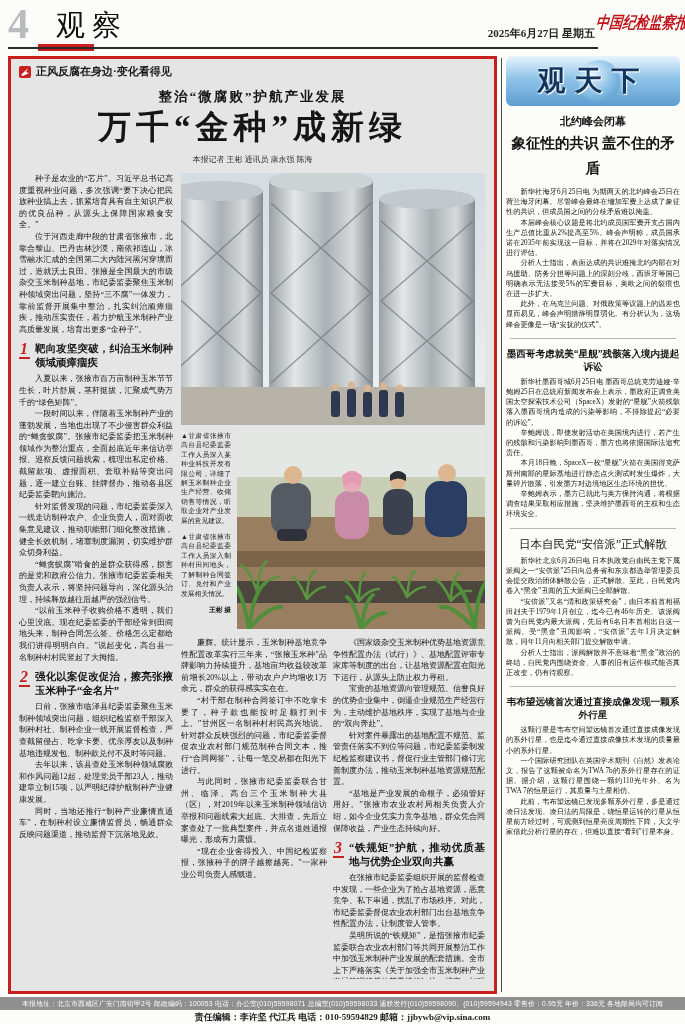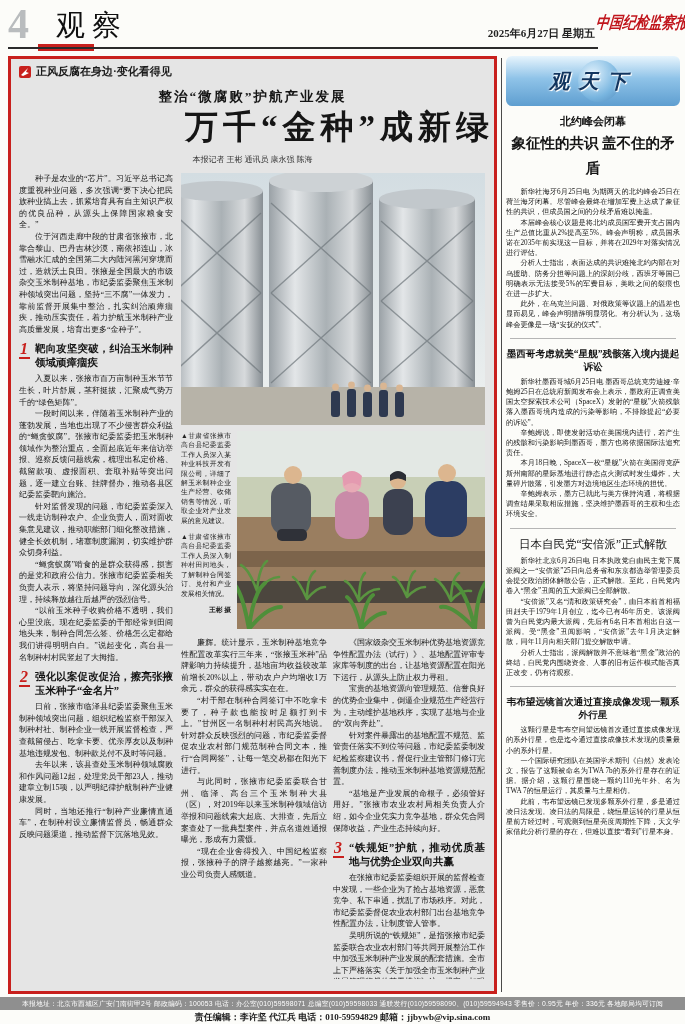--- a/index.html
+++ b/index.html
@@ -12,21 +12,21 @@
   .header-rule{left:8px;top:47px;width:590px;height:2px;background:#2b2b2b;}
   .header-redbar{left:38px;top:44px;width:56px;height:7px;background:#c8201d;}
   .date{left:455px;top:26px;width:140px;text-align:right;font-size:11px;font-weight:bold;color:#222;}
   .masthead{left:596px;top:12px;width:86px;font-size:16.5px;font-weight:900;font-style:italic;
             color:#c0151c;white-space:nowrap;transform:scaleX(.8) skewX(-7deg);transform-origin:left;}
   
   .main-box{left:8px;top:56px;width:489px;height:938px;border:3.5px solid #c8201d;box-sizing:border-box;background:#e5e5e5;}
   .tag-row{left:8px;top:5px;display:flex;align-items:center;gap:5px;font-size:11px;font-weight:900;color:#1a1a1a;}
   .tag-icon{width:12px;height:12px;background:#c8201d;border-radius:2px;display:inline-flex;align-items:center;justify-content:center;}
   .kicker{left:0;top:29px;width:100%;text-align:center;font-size:13.5px;font-weight:800;letter-spacing:2px;}
-  .headline{left:0;top:46px;width:100%;text-align:right;font-size:33px;font-weight:900;letter-spacing:5px;}
+  .headline{left:0;top:46px;width:100%;text-align:center;font-size:33px;font-weight:900;letter-spacing:5px;}
   .byline{left:0;top:95px;width:100%;text-align:center;font-size:8px;color:#333;}
   .ncol{overflow:hidden;font-size:8px;line-height:11.6px;text-align:justify;}
   .ncol p{margin:0;text-indent:2em;}
   .col-a{left:8px;top:114px;width:154px;height:806px;}
   .col-b{left:170px;top:578px;width:146px;height:342px;}
   .col-c{left:322px;top:578px;width:152px;height:342px;}
   .sec-h{margin:7px 0 4px 0;display:flex;gap:5px;align-items:flex-start;}
   .sec-num{color:#c8201d;font-size:16px;font-weight:900;font-style:italic;line-height:14px;
            border-bottom:2.5px solid #c8201d;padding:0 2px 1px 1px;}
   .sec-title{font-size:10.5px;font-weight:900;line-height:13.5px;text-indent:0;}
@@ -37,21 +37,21 @@
   .capcol p{margin:0 0 7px 0;}
   .credit{text-align:right;font-weight:bold;margin-top:4px;}
   
   .vdivider{left:501px;top:58px;width:1px;height:934px;background:#4a4a4a;}
   .sidebar{left:506px;top:56px;width:174px;height:938px;overflow:hidden;}
   .banner{position:relative;height:50px;border-radius:6px;overflow:hidden;
           background:linear-gradient(180deg,#e8f5fd 0%,#8fc3e8 45%,#5e9ed0 100%);
           display:flex;align-items:center;justify-content:center;}
   .banner-globe{position:absolute;left:72px;top:4px;width:42px;height:42px;border-radius:50%;
           background:radial-gradient(circle at 35% 35%,#eaf7ff,#79b6e0 60%,#4d86b8);opacity:.85;}
-  .banner-text{position:relative;font-size:20px;font-weight:900;font-style:italic;color:#12355f;
+  .banner-text{position:relative;font-size:28px;font-weight:900;color:#12355f;
           letter-spacing:9px;text-shadow:0 0 3px #ffffff,1px 1px 0 #ffffff;}
   .sb-kicker{text-align:center;font-size:11px;font-weight:700;margin:8px 0 2px 0;}
   .sb-headline1{text-align:center;font-size:14.5px;font-weight:900;letter-spacing:0px;margin:2px 0 6px 0;line-height:25px;}
   .sb-headline2{text-align:center;font-size:9.6px;font-weight:900;margin:6px 0 4px 0;line-height:13px;}
   .sb-headline3{text-align:center;font-size:11.5px;font-weight:400;margin:6px 0 4px 0;line-height:15px;}
   .sb-body{font-size:7.2px;line-height:10.2px;text-align:justify;}
   .sb-body p{margin:0;text-indent:2em;}
   .sb-rule{border:none;border-top:1px solid #b5b5b5;margin:8px 4px;}
   
   .footer-bar{left:0;top:997px;width:685px;height:13px;background:#8f8f8f;color:#fff;

